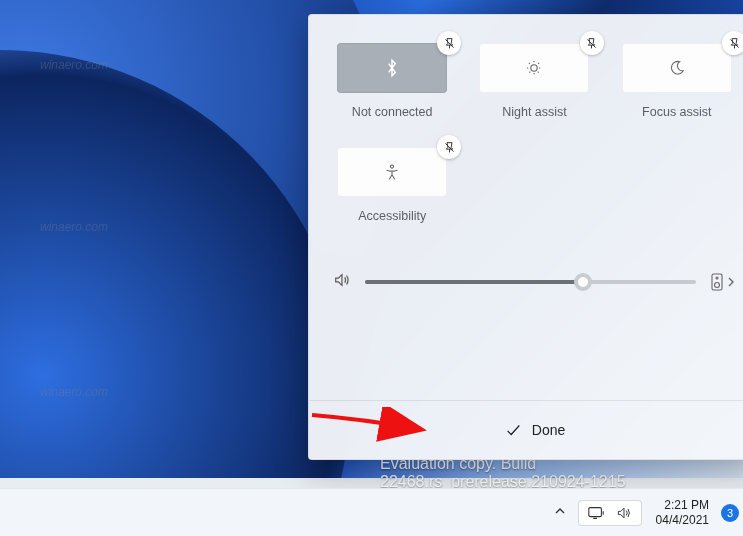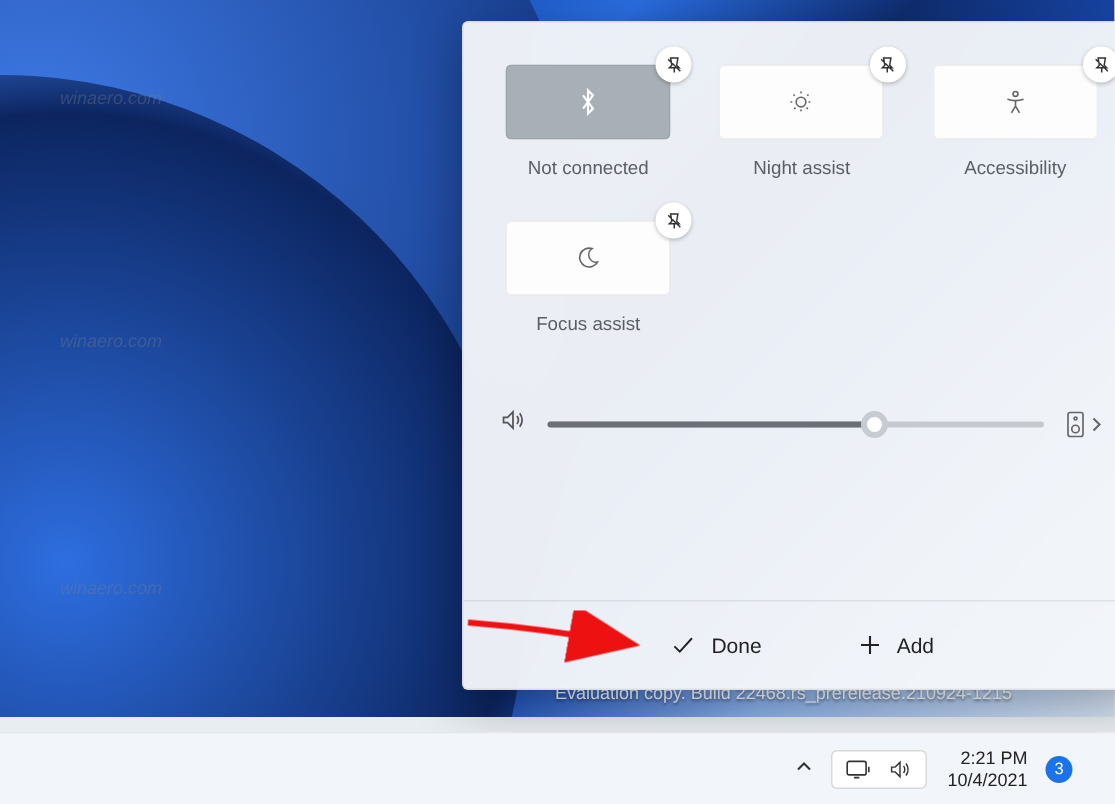--- a/index.html
+++ b/index.html
@@ -22,21 +22,21 @@
     width:900px; height:900px; left:-500px; top:-250px;
     background: radial-gradient(circle at 60% 40%, #3e7ae6 0%, #0e2f78 60%, transparent 70%);
     transform: rotate(-10deg);
   }
   .wallpaper::after {
     width:700px; height:700px; left:-350px; top:50px;
     background: radial-gradient(circle at 55% 45%, #2e6ee0 0%, #0c2560 55%, transparent 68%);
     transform: rotate(15deg);
   }
   .eval-text {
-    position:absolute; left:370px; top:455px; color:#fff; font-size:12px; opacity:.9;
+    position:absolute; left:380px; top:455px; color:#fff; font-size:16px; opacity:.9;
     text-shadow:0 1px 2px rgba(0,0,0,.5);
   }
 
   .panel {
     position:absolute; left:284px; top:14px; width:453px; height:446px;
     background: rgba(244,246,249,.96);
     border:1px solid rgba(0,0,0,.08);
     border-radius:4px;
     box-shadow:0 10px 35px rgba(0,0,0,.3);
     padding: 28px 24px 0 24px;
@@ -89,21 +89,21 @@
     padding:6px 10px; border-radius:4px;
   }
 
   .arrow {
     position:absolute; left:307px; top:407px; pointer-events:none;
   }
 
   .taskbar {
     position:absolute; left:0; right:0; bottom:0; height:48px;
     background:#f2f5f9; border-top:1px solid rgba(0,0,0,.05);
-    display:flex; align-items:center; justify-content:flex-end; padding:0 28px 0 0; gap:4px;
+    display:flex; align-items:center; justify-content:flex-end; padding:0 4px 0 0; gap:4px;
   }
   .tray-chevron { width:28px; text-align:center; color:#444; cursor:pointer; font-size:12px;}
   .tray-group {
     display:flex; align-items:center; gap:10px; padding:4px 8px;
     border:1px solid rgba(0,0,0,.15); border-radius:4px; background:#fff;
     cursor:pointer;
   }
   .clock { text-align:right; font-size:12px; color:#222; line-height:1.25; margin-left:10px; cursor:pointer;}
   .notif-badge {
     width:18px; height:18px; border-radius:50%; background:#1a73e8; color:#fff;
@@ -155,44 +155,44 @@
         <svg viewBox="0 0 16 16" fill="none" stroke="#333" stroke-width="1.2">
             <path d="M5 2 L11 2 L10 8 L12 10 L4 10 L6 8 Z M8 10 V14 M3 3 L13 13"></path>
           </svg>
       </div>
       <div class="tile-label">Night assist</div>
     </div>
 
     <div class="tile">
       <div class="tile-btn">
         <svg width="18" height="18" viewBox="0 0 20 20" fill="none" stroke="currentColor" stroke-width="1.2">
+            <path d="M13 3 A7 7 0 1 0 17 13 A5.5 5.5 0 0 1 13 3 Z"></path>
+          </svg>
+      </div>
+      <div class="unpin">
+        <svg viewBox="0 0 16 16" fill="none" stroke="#333" stroke-width="1.2">
+            <path d="M5 2 L11 2 L10 8 L12 10 L4 10 L6 8 Z M8 10 V14 M3 3 L13 13"></path>
+          </svg>
+      </div>
+      <div class="tile-label">Focus assist</div>
+    </div>
+
+    <div class="tile">
+      <div class="tile-btn">
+        <svg width="18" height="18" viewBox="0 0 20 20" fill="none" stroke="currentColor" stroke-width="1.2">
             <circle cx="10" cy="4" r="1.8"></circle>
             <path d="M4 8 Q10 10 16 8 M10 9 V13 M10 13 L7 18 M10 13 L13 18"></path>
           </svg>
       </div>
       <div class="unpin">
         <svg viewBox="0 0 16 16" fill="none" stroke="#333" stroke-width="1.2">
             <path d="M5 2 L11 2 L10 8 L12 10 L4 10 L6 8 Z M8 10 V14 M3 3 L13 13"></path>
           </svg>
       </div>
       <div class="tile-label">Accessibility</div>
-    </div>
-
-    <div class="tile">
-      <div class="tile-btn">
-        <svg width="18" height="18" viewBox="0 0 20 20" fill="none" stroke="currentColor" stroke-width="1.2">
-            <path d="M13 3 A7 7 0 1 0 17 13 A5.5 5.5 0 0 1 13 3 Z"></path>
-          </svg>
-      </div>
-      <div class="unpin">
-        <svg viewBox="0 0 16 16" fill="none" stroke="#333" stroke-width="1.2">
-            <path d="M5 2 L11 2 L10 8 L12 10 L4 10 L6 8 Z M8 10 V14 M3 3 L13 13"></path>
-          </svg>
-      </div>
-      <div class="tile-label">Focus assist</div>
     </div>
 
 
   </div>
 
   <div class="vol-row">
     <span class="vol-icon">
       <svg width="18" height="18" viewBox="0 0 20 20" fill="none" stroke="currentColor" stroke-width="1.3">
           <path d="M3 8 H6 L10 4 V16 L6 12 H3 Z"></path>
           <path d="M13 7 Q15 10 13 13 M15 5 Q18.5 10 15 15"></path>
@@ -214,26 +214,20 @@
     </span>
   </div>
 
   <div class="divider"></div>
   <div class="footer">
     <div class="footer-btn">
       <svg width="18" height="18" viewBox="0 0 20 20" fill="none" stroke="#222" stroke-width="1.4">
           <path d="M4 11 L8 15 L17 5"></path>
         </svg>
       <span>Done</span>
-    </div>
-    <div class="footer-btn">
-      <svg width="16" height="16" viewBox="0 0 16 16" fill="none" stroke="#222" stroke-width="1.4">
-          <path d="M8 2 V14 M2 8 H14"></path>
-        </svg>
-      <span>Add</span>
     </div>
   </div>
 </div>
 
 <svg class="arrow" width="130" height="40" viewBox="0 0 130 40">
   <defs>
       <marker id="ah" markerWidth="12" markerHeight="10" refX="10" refY="5" orient="auto">
         <path d="M0 0 L12 5 L0 10 Z" fill="#e11"></path>
       </marker>
     </defs>
@@ -251,16 +245,16 @@
         <rect x="2" y="2" width="14" height="10" rx="1.5"></rect>
         <path d="M7 14 H11 M18 6 V10"></path>
       </svg>
     <svg width="18" height="16" viewBox="0 0 20 20" fill="none" stroke="#333" stroke-width="1.2">
         <path d="M3 8 H6 L10 4 V16 L6 12 H3 Z"></path>
         <path d="M13 7 Q15 10 13 13 M15 5 Q18.5 10 15 15"></path>
       </svg>
   </div>
   <div class="clock">
     <div>2:21 PM</div>
-    <div>10/4/2021</div>
+    <div>04/4/2021</div>
   </div>
   <div class="notif-badge">3</div>
 </div>
 
 </body></html>

